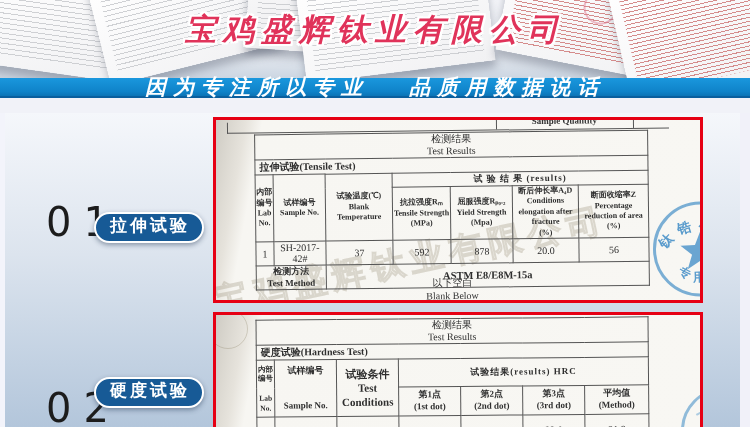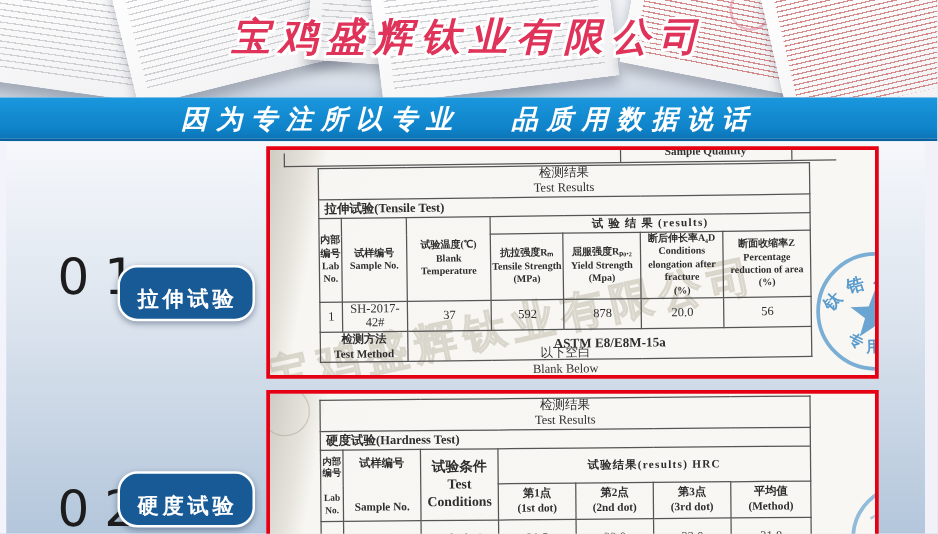--- a/index.html
+++ b/index.html
@@ -17,39 +17,39 @@
   .doclines.red {
     background:repeating-linear-gradient(180deg,#cf7878 0 1px,transparent 1px 4px); opacity:.85; }
   .mini-stamp { position:absolute; border:2px solid #e07a92; border-radius:50%; opacity:.5; }
   .banner-title { position:absolute; left:50%; top:9px; transform:translateX(-50%);
     white-space:nowrap; font-family:"Liberation Serif", serif; font-weight:bold; font-style:italic;
     font-size:31px; letter-spacing:7px; color:#e0335a;
     text-shadow:-2px -2px 0 #fff,2px -2px 0 #fff,-2px 2px 0 #fff,2px 2px 0 #fff,
       0 -2px 0 #fff,0 2px 0 #fff,-2px 0 0 #fff,2px 0 0 #fff; }
 
   
-  .slogan-bar { position:absolute; left:0; top:78px; width:750px; height:35px;
+  .slogan-bar { position:absolute; left:0; top:78px; width:750px; height:20px;
     background:linear-gradient(180deg,#1a97dd 0%,#0f83c9 75%,#0c74b6 100%);
     border-bottom:2px solid #0a5f9e;
     display:flex; align-items:center; justify-content:center; }
   .slogan-text { color:#fff; font-family:"Liberation Serif", serif; font-weight:bold;
     font-style:italic; font-size:21px; letter-spacing:7px; white-space:pre; }
 
   
   .content-bg { position:absolute; left:0; top:113px; width:750px; height:314px;
     background:linear-gradient(180deg,#f5f7fb 0%,#dce4ee 45%,#b3c6db 100%); }
   .edge-left { position:absolute; left:0; top:113px; width:5px; height:314px; background:#f3f4fb; }
   .edge-right { position:absolute; left:740px; top:113px; width:10px; height:314px; background:#f1f1f9; }
 
   .sec-num { position:absolute; left:46px; color:#1c1c1c; font-family:"DejaVu Sans", sans-serif;
     font-size:40px; font-weight:400; letter-spacing:12px; }
   .pill { position:absolute; left:94px; background:#175a96; border:2px solid #ffffff;
     border-radius:16px; box-shadow:0 2px 5px rgba(30,50,80,.45);
     color:#fff; font-weight:bold; font-size:17px; letter-spacing:3px;
-    padding:14px 12px 4px 14px; white-space:nowrap; }
+    padding:0 12px 4px 14px; white-space:nowrap; }
 
   
   .redbox { position:absolute; left:213px; width:490px; border:3px solid #e60014;
     background:#efece6; overflow:hidden; }
   #box1 { top:117px; height:186px; }
   #box2 { top:312px; height:130px; }
   .paper { position:absolute; inset:0; background:linear-gradient(100deg,#cfccc4 0,#e6e3dc 30px,#f7f6f2 46px,#f8f7f3 100%); }
   .tilt { position:absolute; inset:0; transform:rotate(-0.7deg); transform-origin:50% 50%; }
 
   .doc-table { border-collapse:collapse; table-layout:fixed; position:absolute;

